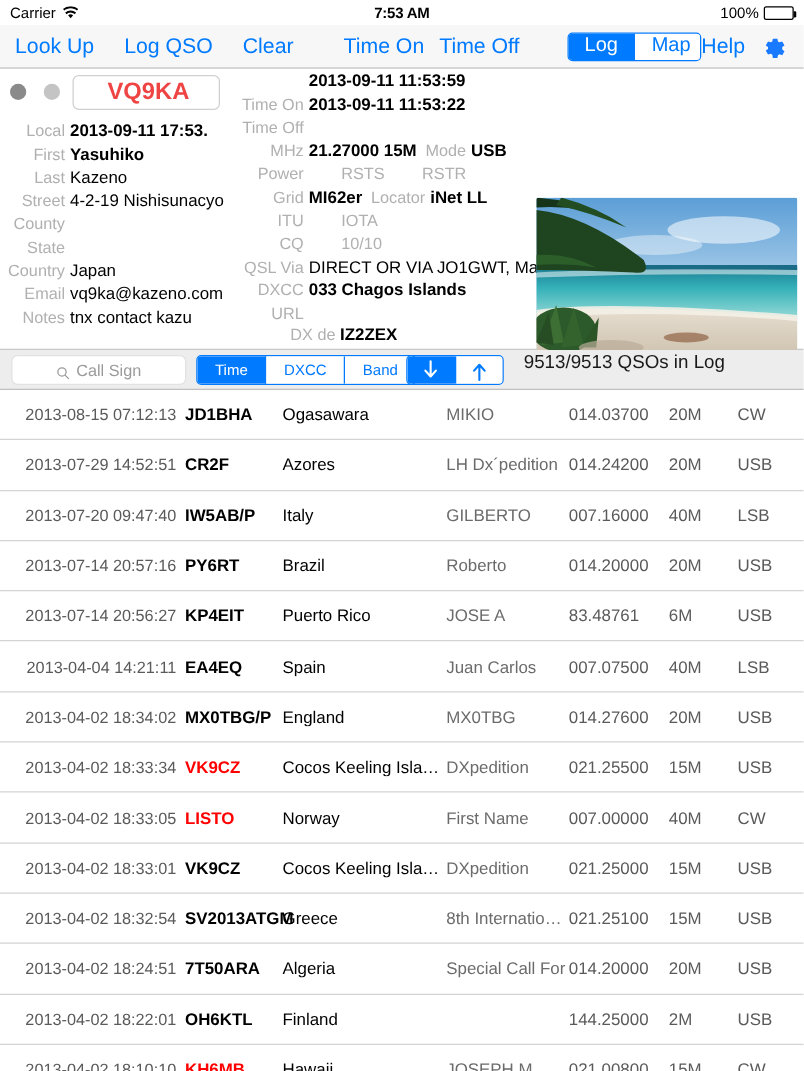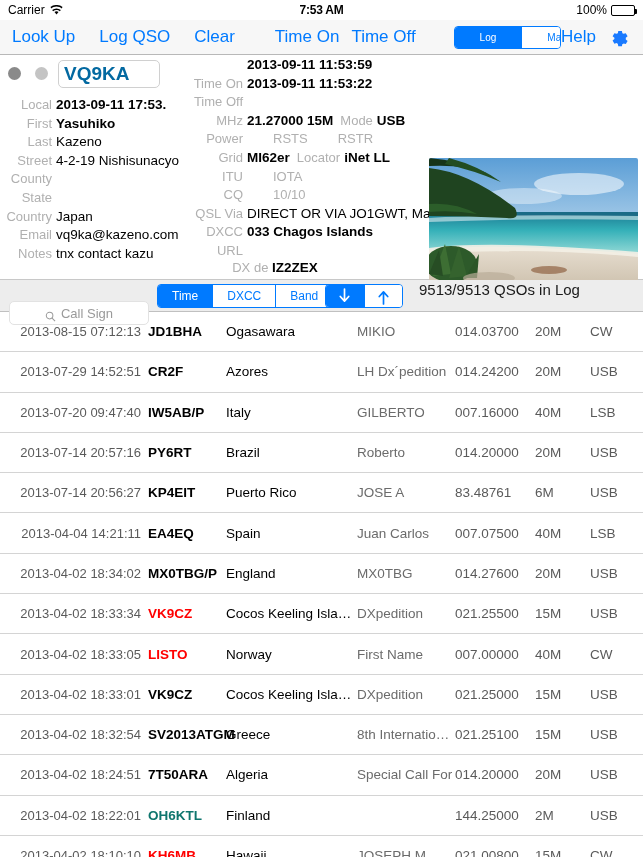--- a/index.html
+++ b/index.html
@@ -56,46 +56,46 @@
     white-space: nowrap;
   }
   .tb-group-left { display: flex; align-items: center; gap: 24px; padding-left: 12px; }
   .tb-group-mid { display: flex; align-items: center; gap: 12px; padding-left: 40px; }
   .seg {
     display: flex; margin-left: 38px;
     border: 1px solid #007aff; border-radius: 4px; overflow: hidden;
     height: 23px;
   }
   .seg-item {
-    font-size: 10px; color: #007aff; background: #fff;
-    padding: 0 25px; display: flex; align-items: center; justify-content: center;
+    font-size: 16px; color: #007aff; background: #fff;
+    padding: 0 13px; display: flex; align-items: center; justify-content: center;
     border-right: 1px solid #007aff; cursor: pointer; white-space: nowrap;
   }
   .seg-item:last-child { border-right: none; }
   .seg-item.on { background: #007aff; color: #fff; }
   .tb-group-right {
     margin-left: auto; display: flex; align-items: center; gap: 14px; padding-right: 12px;
   }
   .gear { width: 21px; height: 21px; cursor: pointer; }
 
   
   .detail {
     position: relative; width: 643px; height: 225px;
     background: #fff; border-bottom: 1px solid #c8c8c8;
   }
   .dots { position: absolute; left: 8px; top: 12px; display: flex; gap: 14px; }
   .dot { width: 13px; height: 13px; border-radius: 50%; }
   .dot.d1 { background: #8a8a8a; }
   .dot.d2 { background: #c4c4c4; }
   .callfield {
     position: absolute; left: 58px; top: 5px;
-    width: 102px; height: 28px;
+    width: 118px; height: 28px;
     background: #fff; border: 1px solid #d0d0d0; border-radius: 5px;
-    display: flex; align-items: center; padding-left: 5px;
-    font-size: 19px; font-weight: bold; color: #0369a1;
+    display: flex; align-items: center; padding-left: 27px;
+    font-size: 19px; font-weight: bold; color: #ef4444;
   }
 
   
   .lcol { position: absolute; left: 0; top: 42px; width: 200px; }
   .rcol { position: absolute; left: 130px; top: 2px; width: 290px; }
 
   .frow { display: flex; align-items: baseline; height: 18.6px; }
   .flbl {
     width: 56px; text-align: right; color: #b0b0b0; font-size: 13px;
     flex: none; padding-right: 4px;
@@ -121,21 +121,21 @@
   }
   .photo svg { display: block; width: 209px; height: 126px; }
 
   
   .filterbar {
     width: 643px; height: 32px; background: #ededed;
     border-bottom: 1px solid #c0c0c0;
     display: flex; align-items: center; position: relative;
   }
   .searchbox {
-    position: absolute; left: 9px; top: 21px;
+    position: absolute; left: 9px; top: 4px;
     width: 140px; height: 24px; background: #fff; border-radius: 5px;
     display: flex; align-items: center; justify-content: center; gap: 5px;
     border: 1px solid #e2e2e2;
   }
   .searchbox .mag { width: 11px; height: 11px; }
   .searchbox .ph { color: #9a9a9a; font-size: 13px; }
 
   .seg2 {
     position: absolute; left: 157px; top: 4px;
     display: flex; height: 24px;
@@ -168,21 +168,21 @@
     border-bottom: 1px solid #d4d4d4;
     font-size: 13.5px;
     position: relative;
   }
   .c-date {
     position: absolute; left: 0; width: 141px; text-align: right;
     color: #5a5a5a; font-size: 13px;
   }
   .c-call { position: absolute; left: 148px; width: 76px; color: #000; font-weight: bold; }
   .c-call.red { color: #ff0000; }
-  .c-call.green { color: #0f766e; }
+  .c-call.green { color: #000000; }
   .c-country {
     position: absolute; left: 226px; width: 128px; color: #000;
     white-space: nowrap; overflow: hidden;
   }
   .c-name {
     position: absolute; left: 357px; width: 96px; color: #6b6b6b;
     white-space: nowrap; overflow: hidden;
   }
   .c-freq { position: absolute; left: 455px; width: 78px; color: #5a5a5a; }
   .c-band { position: absolute; left: 535px; width: 50px; color: #5a5a5a; }

